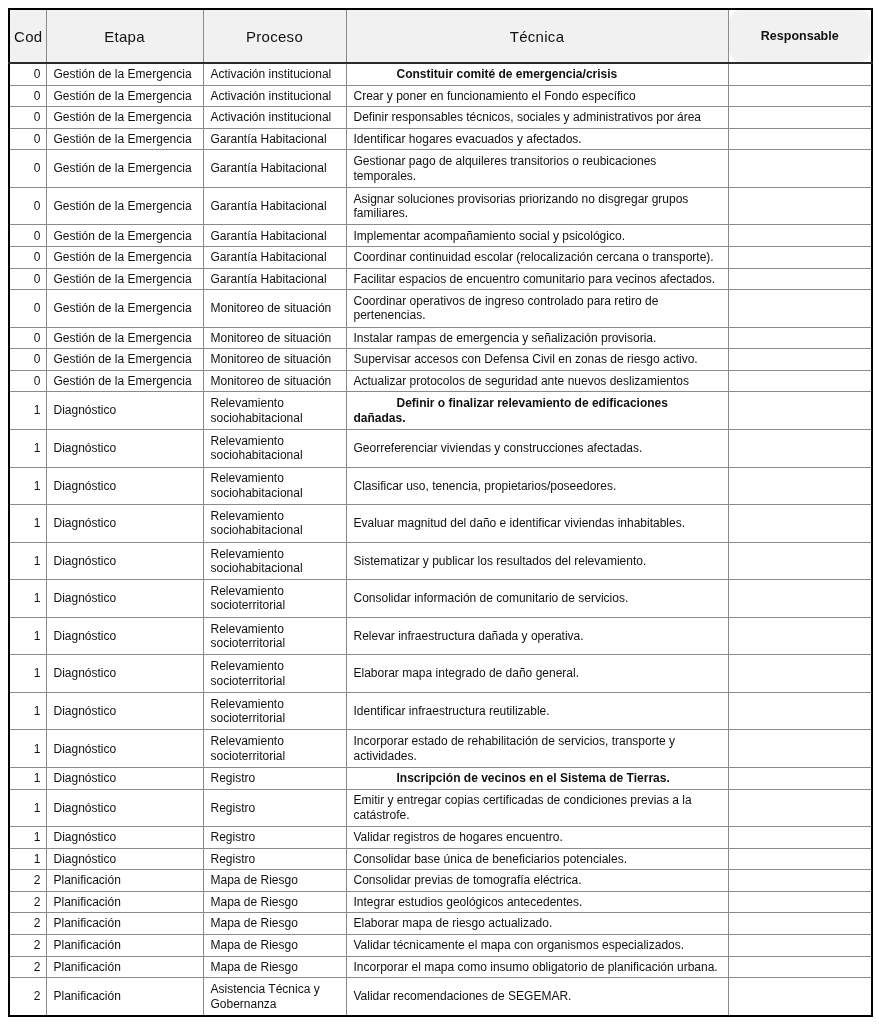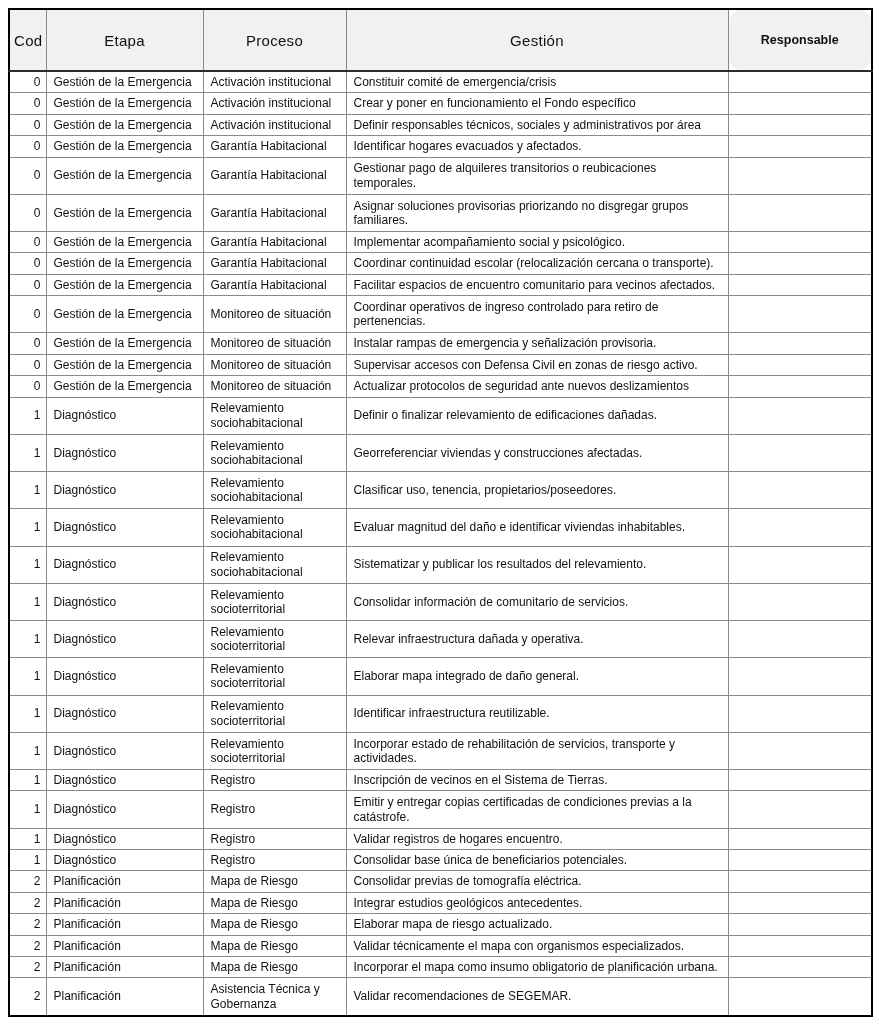--- a/index.html
+++ b/index.html
@@ -40,54 +40,54 @@
     text-align:center;
     vertical-align:middle;
     padding:2px 4px;
   }
   th.resp{
     font-weight:bold;
     font-size:12.5px;
     letter-spacing:0;
     border-radius:16px;
   }
-  thead tr{height:62px;}
+  thead tr{height:54px;}
   td{
     border:1px solid var(--border-inner);
     font-size:12px;
     line-height:1.2;
     padding:2px 7px;
     vertical-align:middle;
     color:var(--text);
     overflow:hidden;
   }
   td.cod{
     text-align:right;
     padding-right:5px;
   }
-  td .bold{font-weight:normal;}
+  td .bold{font-weight:bold;margin-left:43px;}
 </style>
 </head>
 <body>
 
 <div class="table-wrap">
   <table>
     <colgroup>
       <col style="width:37px">
       <col style="width:157px">
       <col style="width:143px">
       <col style="width:382px">
       <col style="width:144px">
     </colgroup>
     <thead>
       <tr>
         <th>Cod</th>
         <th>Etapa</th>
         <th>Proceso</th>
-        <th>Gestión</th>
+        <th>Técnica</th>
         <th class="resp">Responsable</th>
       </tr>
     </thead>
     <tbody>
         <tr>
     <td class="cod"><span>0</span></td>
     <td><span>Gestión de la Emergencia</span></td>
     <td><span>Activación institucional</span></td>
     <td><span class="bold">Constituir comité de emergencia/crisis</span></td>
     <td><span></span></td>

